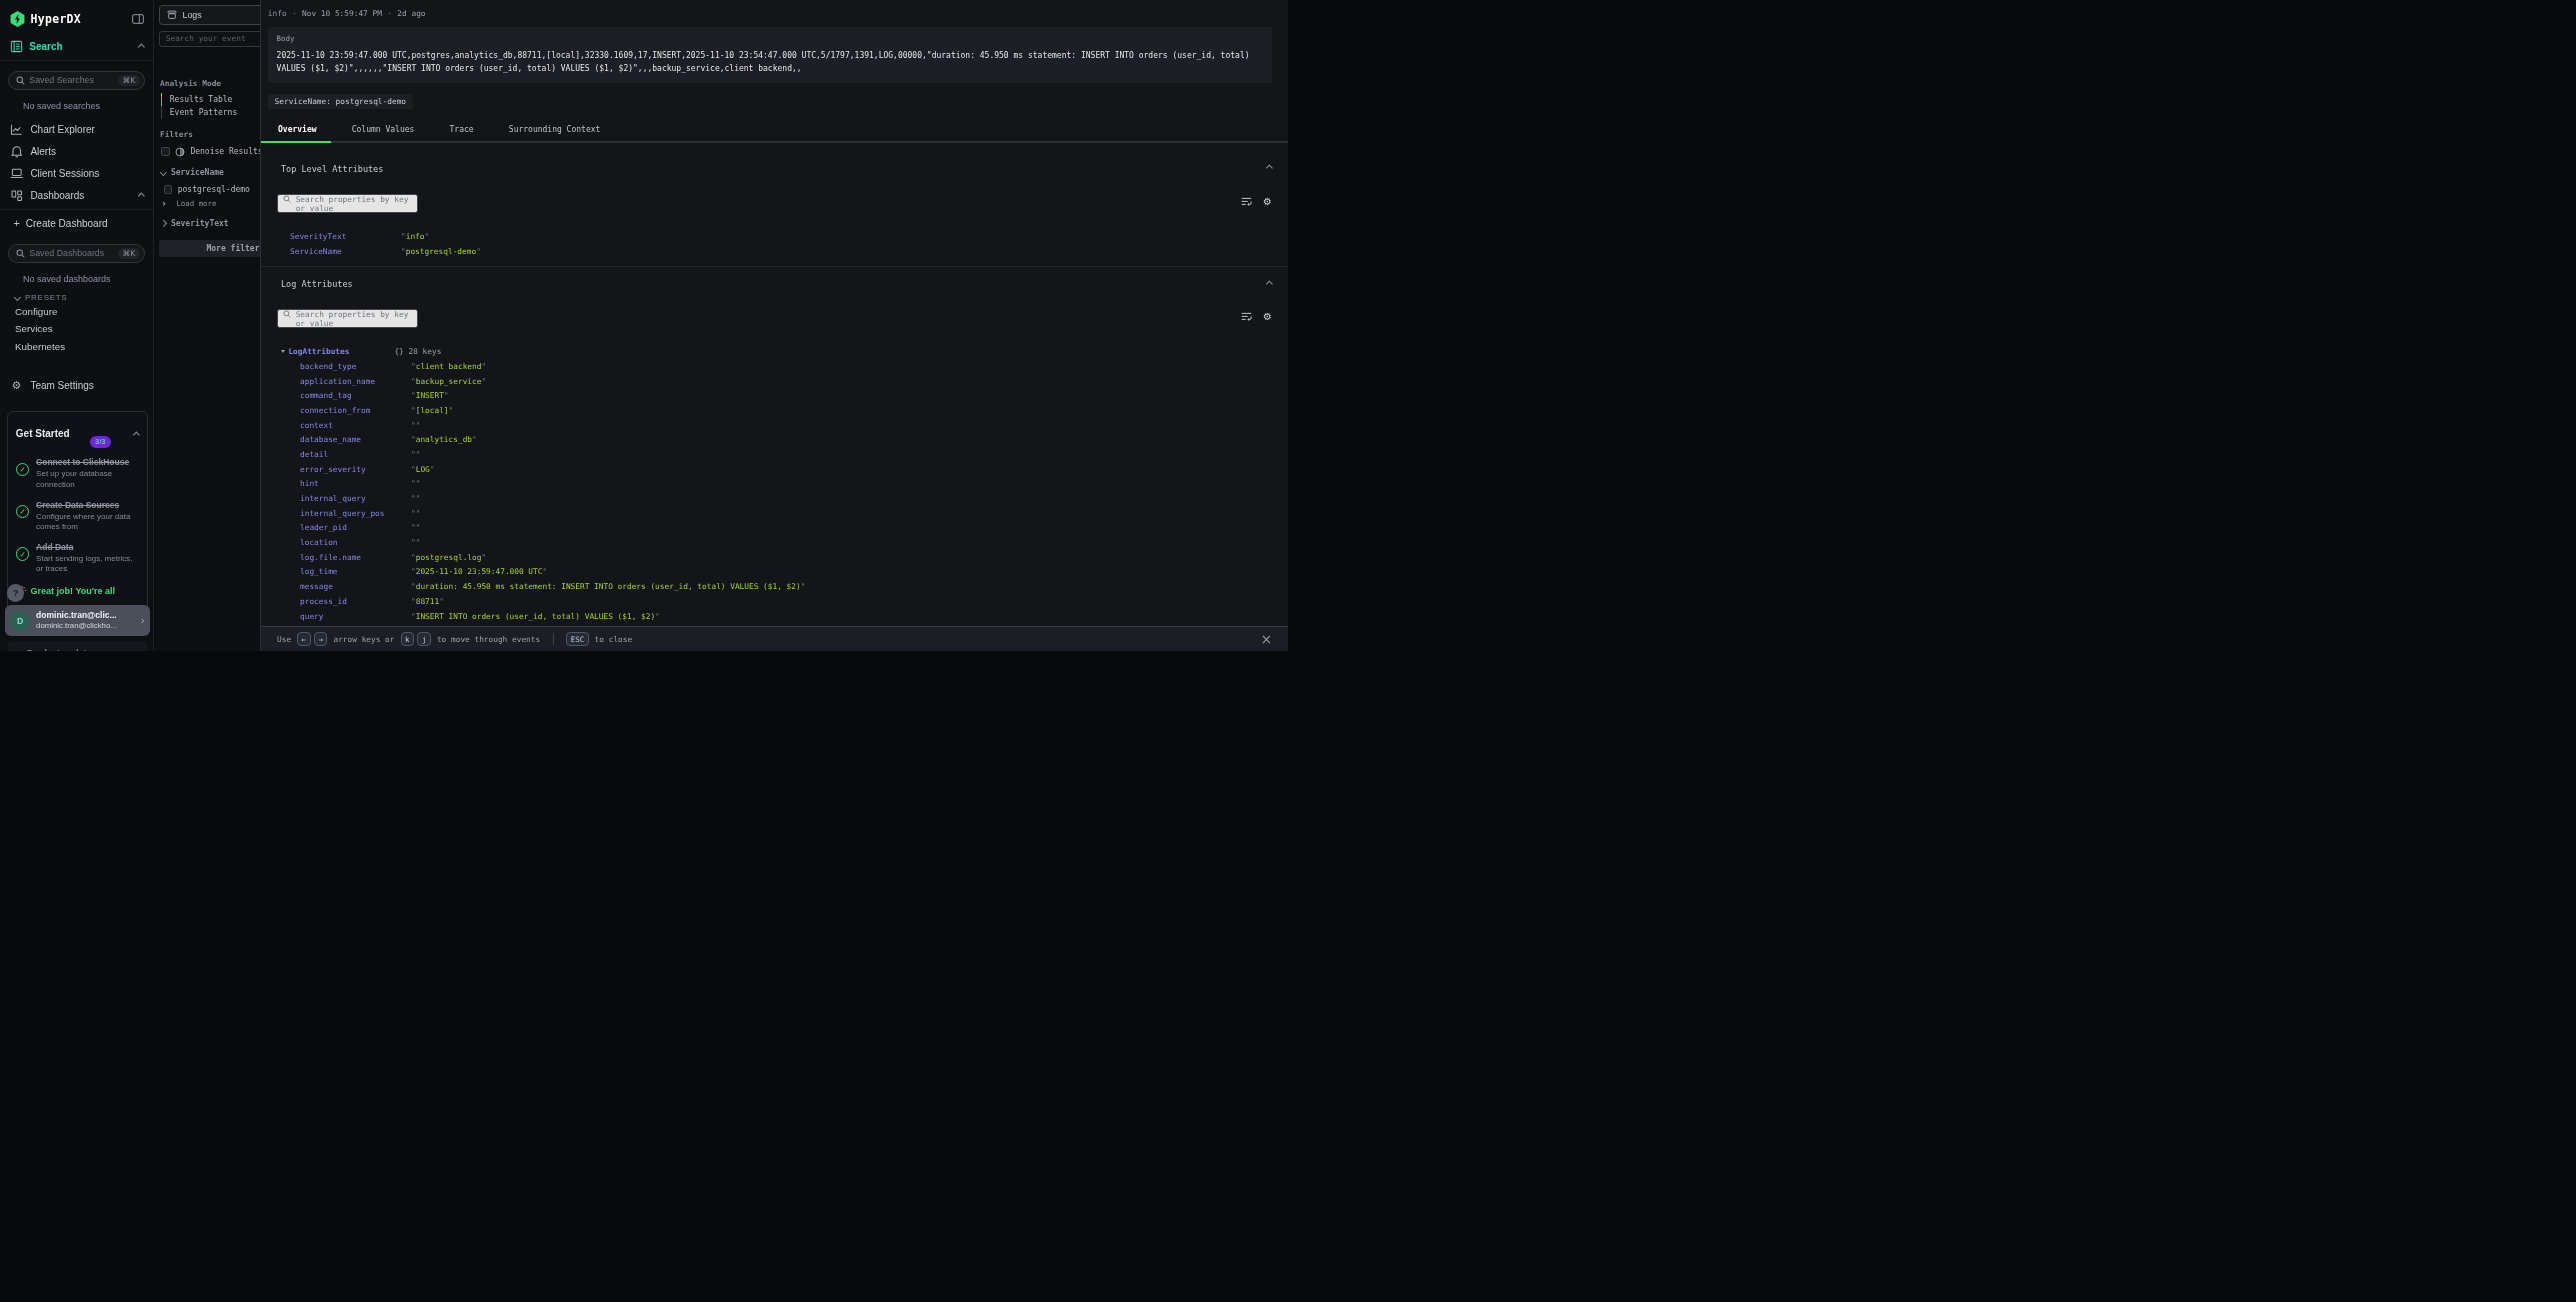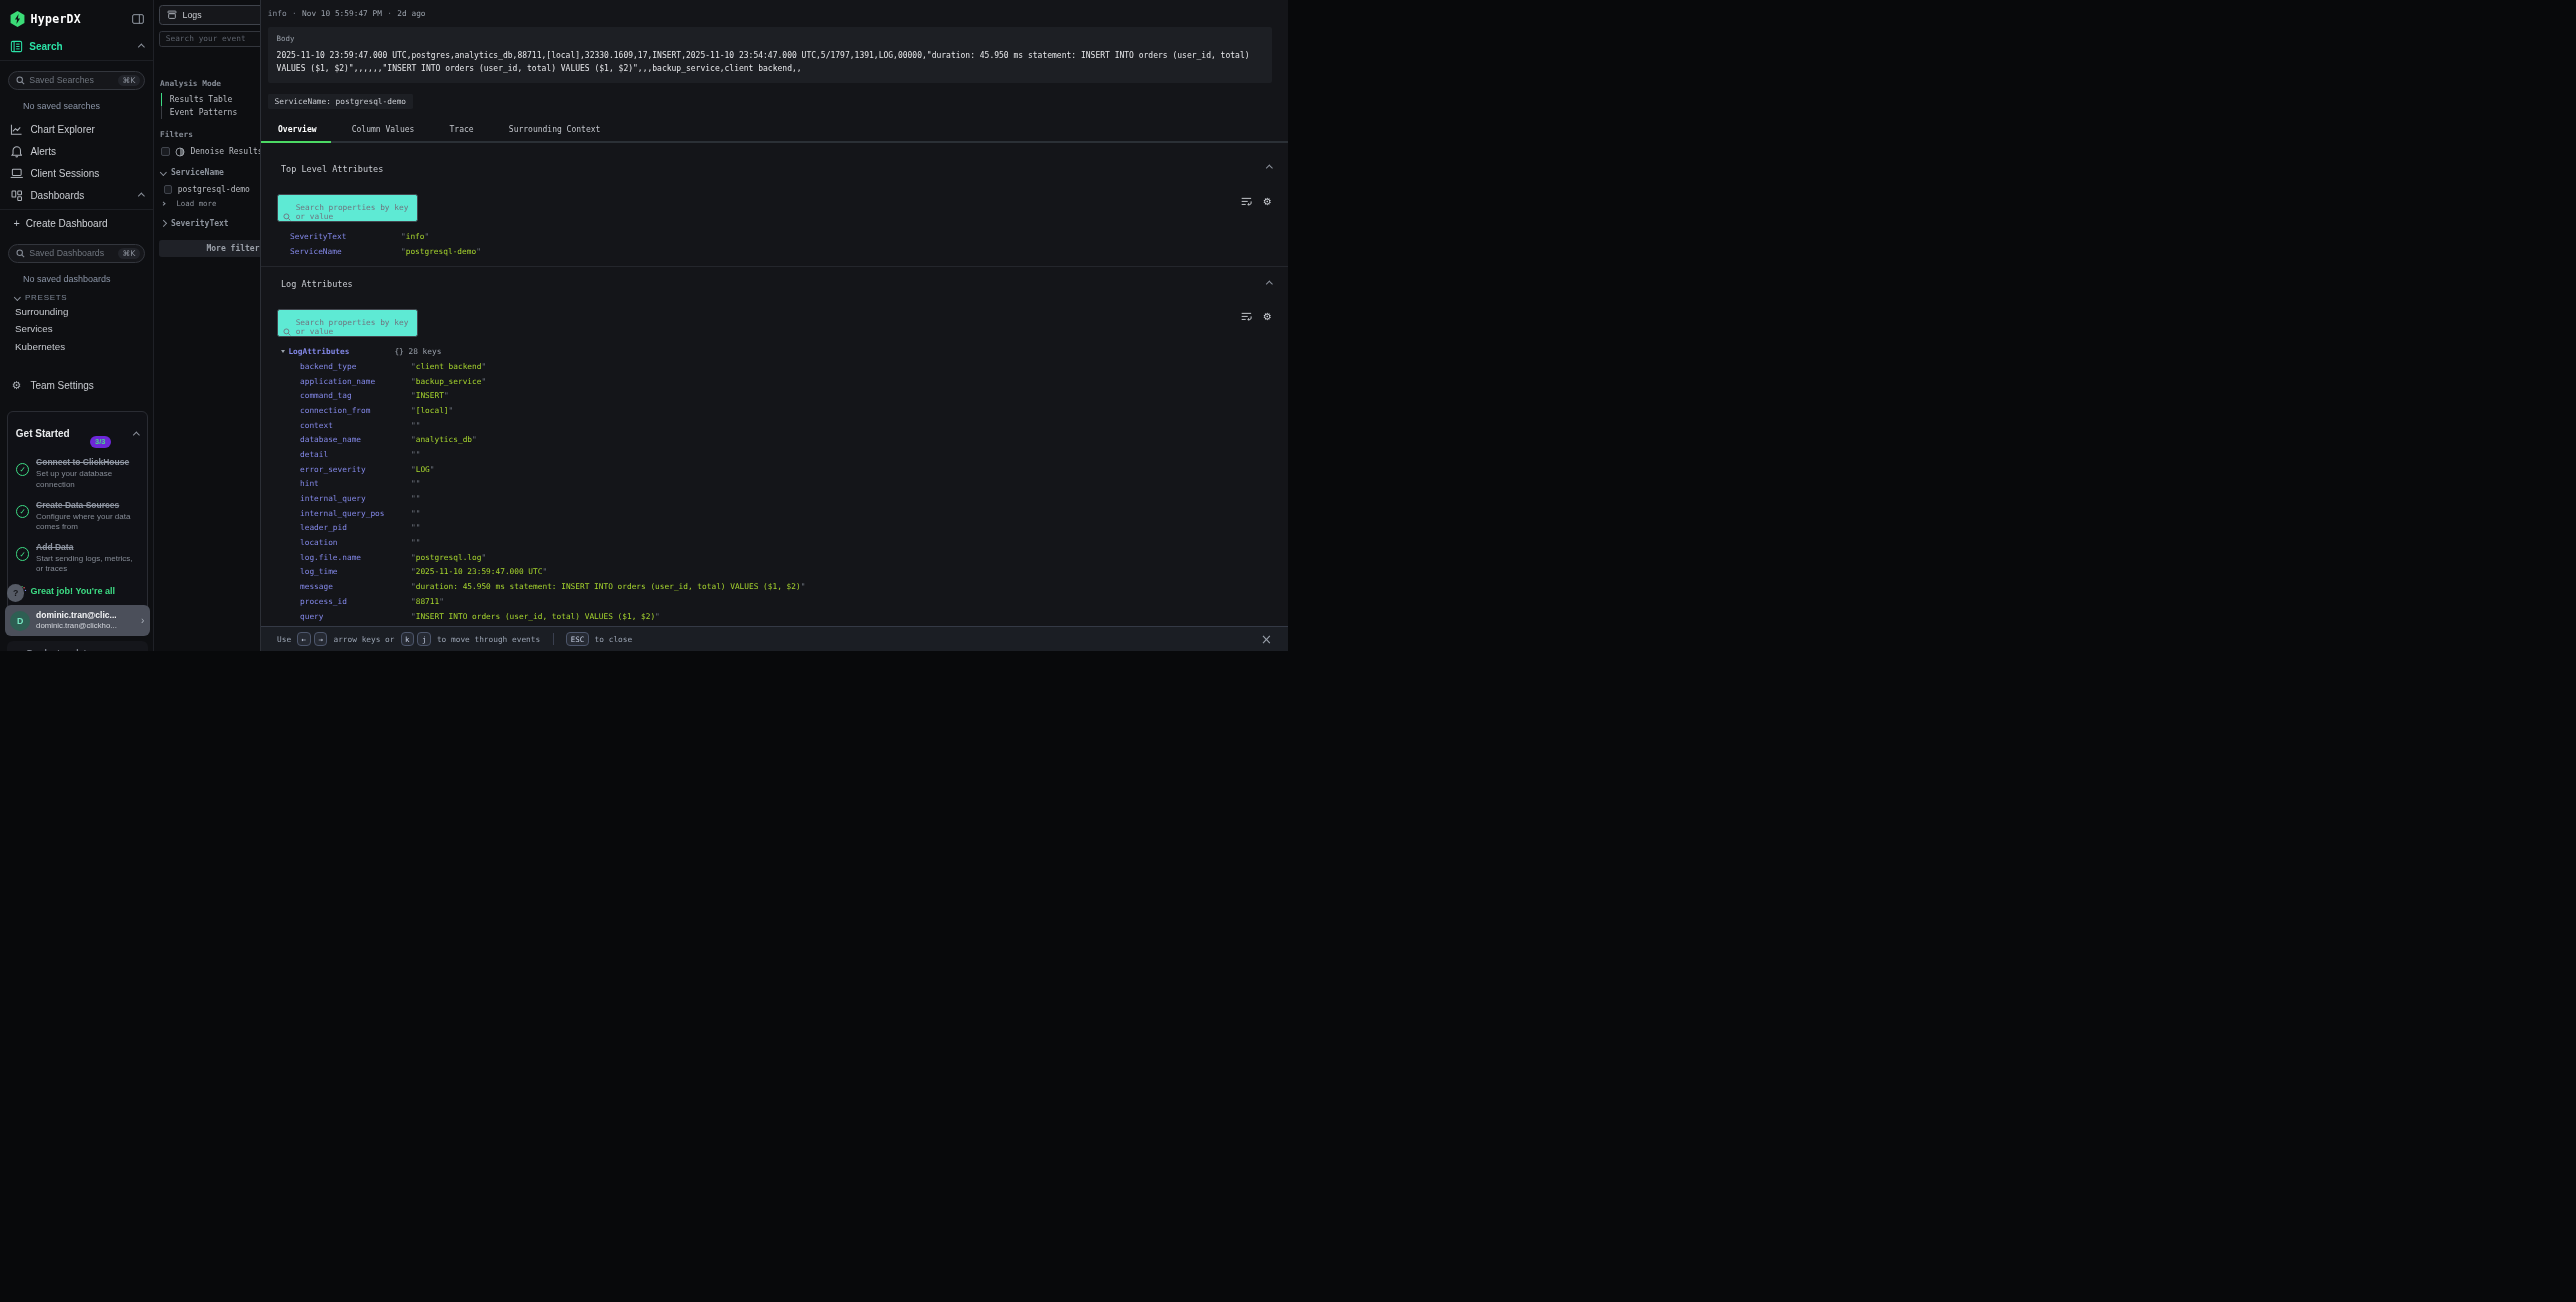--- a/index.html
+++ b/index.html
@@ -76,21 +76,21 @@
   .body-text{margin-top:7.4px;font-size:8px;line-height:12.5px;color:#e6e7ea;word-break:break-word;white-space:pre-wrap;}
   .svc-chip{position:absolute;left:6.8px;top:94px;height:15px;background:#1d1f24;border-radius:1.4px;display:inline-flex;align-items:center;padding:0 6.8px;font-size:7.8px;color:#c9ccd2;}
   .tabs{position:absolute;left:0px;top:125px;width:100%;display:flex;gap:0;}
   .tab{font-size:8px;color:#c2c5cb;padding:0 17.6px 6px 17.6px;cursor:pointer;}
   .tab:first-child{padding-left:17px;}
   .tab.active{color:#ffffff;font-weight:bold;}
   .tab-track{position:absolute;left:0;top:141px;width:100%;height:2px;background:#2b3036;}
   .tab-ind{position:absolute;left:0;top:141px;width:70px;height:2px;background:#4cd964;}
   .sec-title{position:absolute;left:20px;font-size:8.5px;color:#c9ccd2;}
   .sec-chev{position:absolute;right:16px;}
-  .prop-search{position:absolute;left:15.6px;width:141px;height:28px;border:0.7px solid #42454d;border-radius:2.7px;background:#5eead4;display:flex;align-items:flex-end;gap:4.7px;padding:0 5.4px;color:#6f7680;font-size:7.8px;}
+  .prop-search{position:absolute;left:15.6px;width:141px;height:19px;border:0.7px solid #42454d;border-radius:2.7px;background:#e5e5e5;display:flex;align-items:flex-start;gap:4.7px;padding:0 5.4px;color:#6f7680;font-size:7.8px;}
   .sec-icons{position:absolute;right:16px;display:flex;gap:10.8px;color:#cfd2d8;align-items:center;}
   .attr-row{display:flex;align-items:center;height:14.7px;font-size:7.8px;}
   .attr-row .k{flex:0 0 111px;color:#8388e8;cursor:pointer;}
   .attr-row .v{color:#a5d32e;}
   .attr-row .q{color:#707680;}
   #tl-rows{position:absolute;left:29px;top:229px;width:947px;}
   #la-root{position:absolute;left:20px;top:344px;width:947px;}
   .root-row{display:flex;align-items:center;height:14.7px;font-size:7.8px;}
   .tri{width:0;height:0;border-left:2.7px solid transparent;border-right:2.7px solid transparent;border-top:3.4px solid #9aa1ab;margin-right:3.4px;}
   .root-row .k{flex:0 0 106px;color:#8388e8;font-weight:bold;}
@@ -210,21 +210,21 @@
       <span class="ph">Saved Dashboards</span>
       <span class="kbd-badge">⌘K</span>
     </div>
     <div class="empty-note sans">No saved dashboards</div>
 
     <div class="presets-head">
       <span class="chev down"></span>
       <span>PRESETS</span>
     </div>
     <div id="preset-list">
-        <div class="preset-item">Surrounding</div>
+        <div class="preset-item">Configure</div>
         <div class="preset-item">Services</div>
         <div class="preset-item">Kubernetes</div>
       </div>
 
     <div class="nav-item team-settings">
       <span class="ic" style="font-family:'DejaVu Sans',sans-serif;font-size:10.8px;">⚙</span>
       <span class="t">Team Settings</span>
     </div>
 
     <div id="gs-card">

